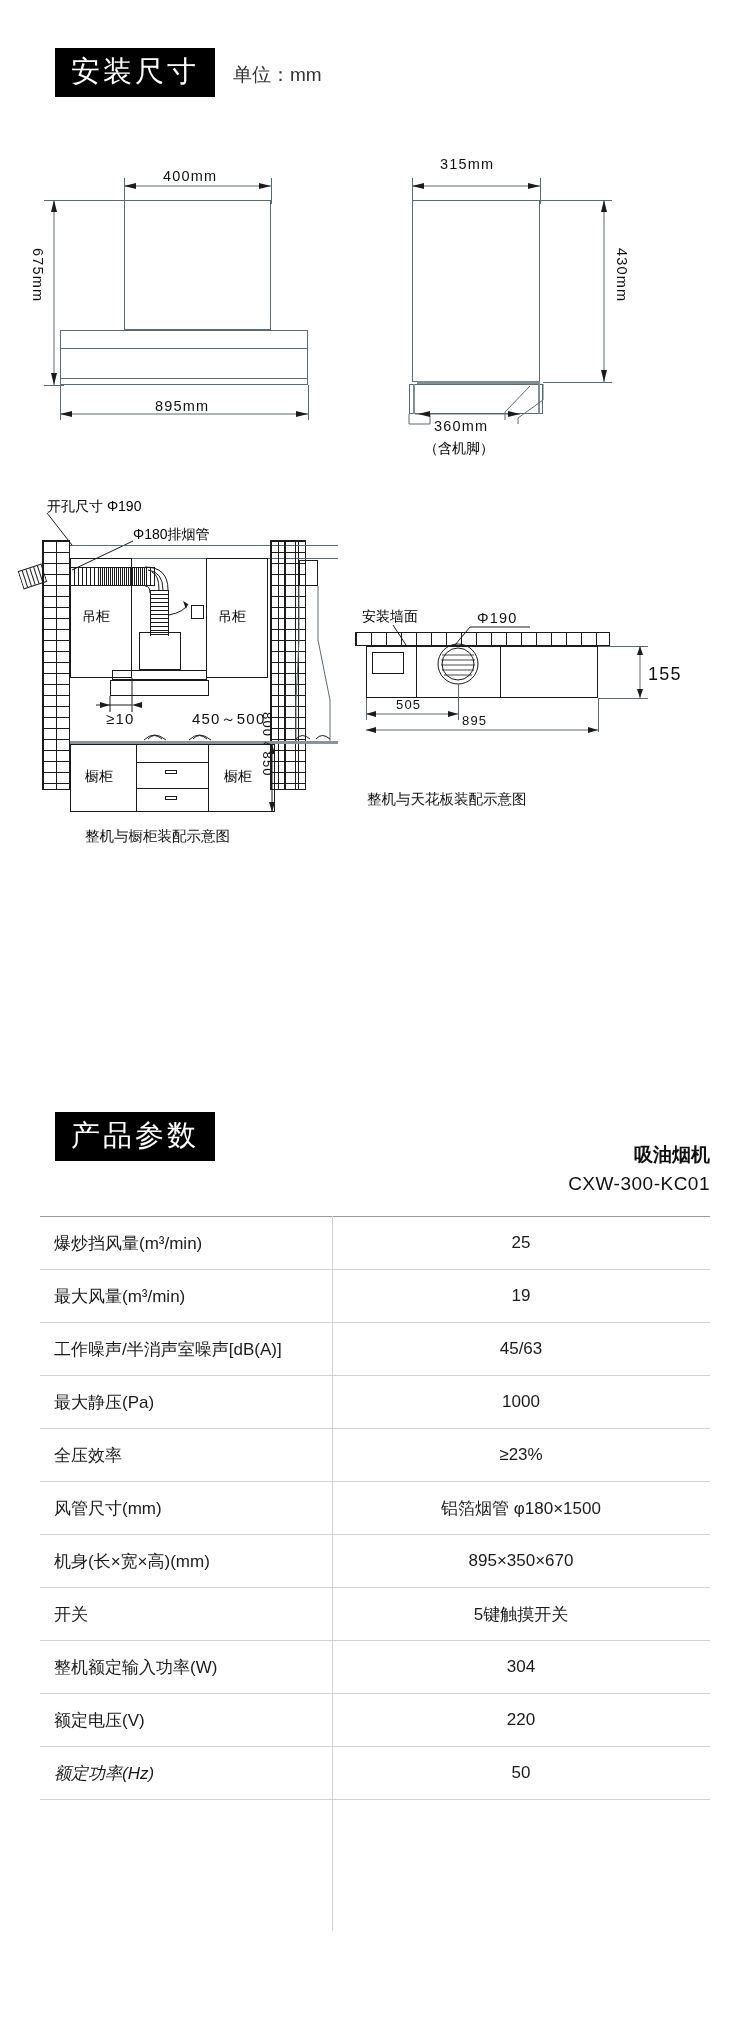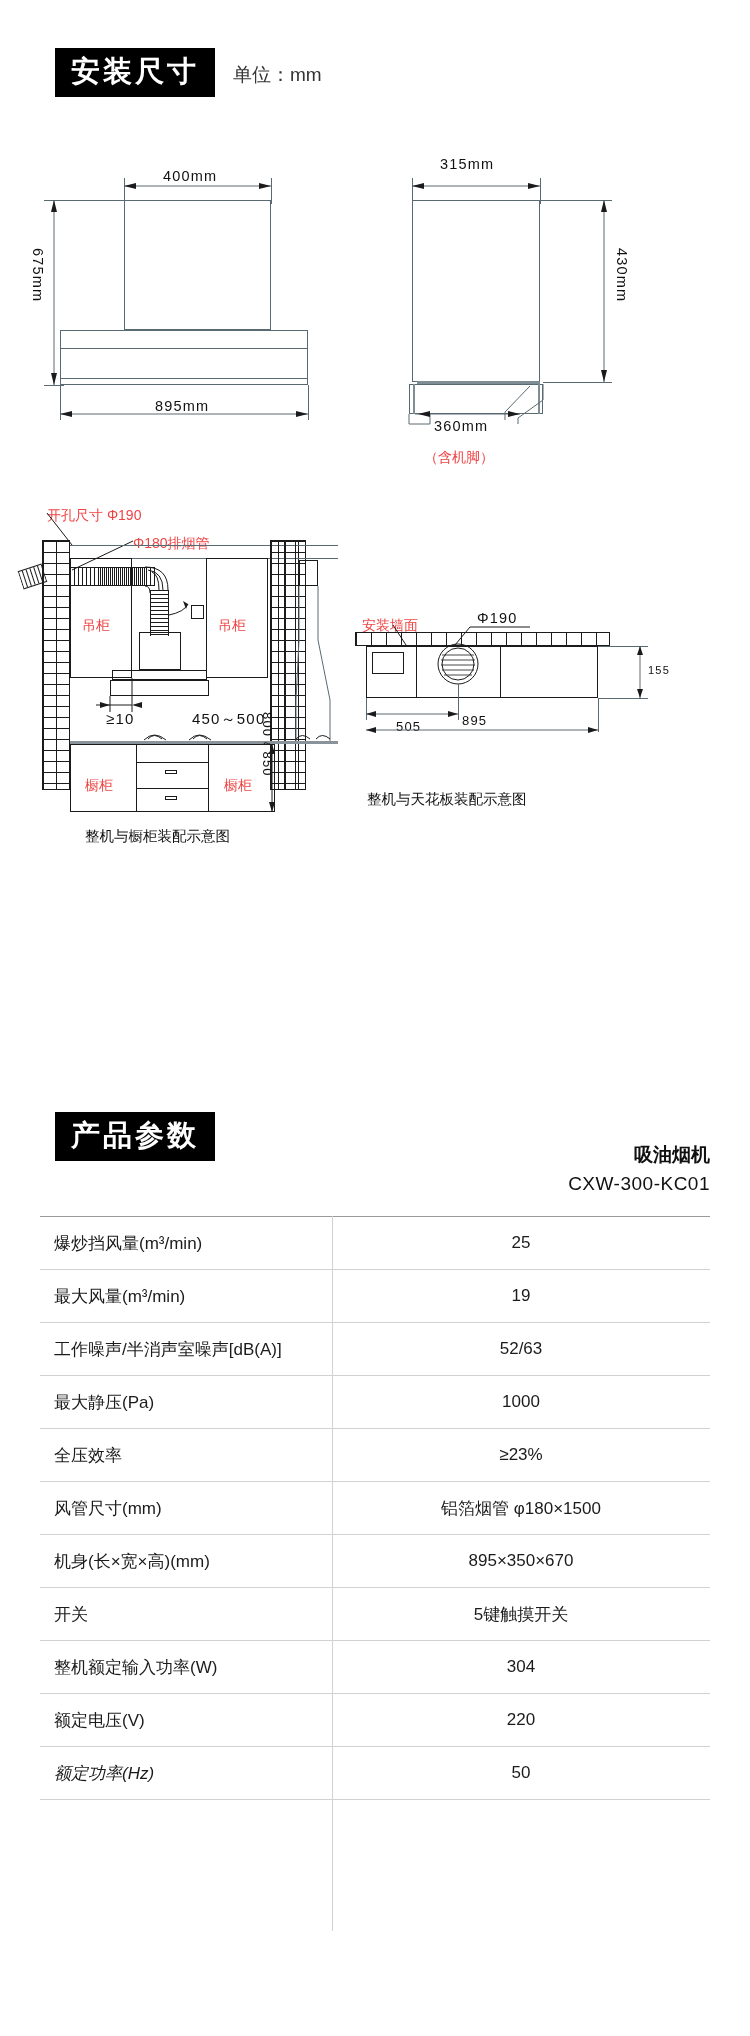--- a/index.html
+++ b/index.html
@@ -18,21 +18,21 @@
 
   
   .sec-head {
     position: absolute;
     display: flex;
     align-items: baseline;
   }
   .tag {
     background: #000;
     color: #fff;
-    font-weight: bold;
+    font-weight: normal;
     letter-spacing: 3px;
     padding: 9px 16px 11px 16px;
     font-size: 29px;
     line-height: 1;
     white-space: nowrap;
   }
   .tag-sub {
     margin-left: 18px;
     font-size: 19px;
     color: #333;
@@ -41,21 +41,21 @@
 
   
   .ln      { position: absolute; background: #5a6a72; }
   .lnh     { height: 1px; }
   .lnv     { width: 1px; }
   .box     { position: absolute; border: 1px solid #5a6a72; }
   .boxk    { position: absolute; border: 1px solid #1b1b1b; }
   .dim-t   { position: absolute; font-size: 14.5px; color: #111; letter-spacing: 1.2px; white-space: nowrap; font-family: "Liberation Sans", sans-serif; }
   .dim-v   { position: absolute; font-size: 14.5px; color: #111; letter-spacing: 1.2px; white-space: nowrap;
              writing-mode: vertical-rl; text-orientation: mixed; }
-  .cn      { position: absolute; font-size: 14px; color: #ef4444; white-space: nowrap; margin-top: 9px; }
+  .cn      { position: absolute; font-size: 14px; color: #000000; white-space: nowrap; }
   .cap     { position: absolute; font-size: 14.5px; color: #111; white-space: nowrap; }
 
   
   svg.olay { position: absolute; left: 0; top: 0; overflow: visible; }
 
   
   .brick {
     position: absolute;
     background-image:
       linear-gradient(#1b1b1b 1px, transparent 1px),
@@ -342,30 +342,30 @@
       <line x1="444" y1="675" x2="472" y2="675" stroke="#1b1b1b" stroke-width="0.8"></line>
     </svg>
 
     <div class="ln lnh" style="left:598px; top:646px; width:50px;"></div>
     <div class="ln lnh" style="left:598px; top:698px; width:50px;"></div>
     <svg class="olay" width="750" height="2036">
       <line x1="640" y1="646" x2="640" y2="698" stroke="#5a6a72" stroke-width="1"></line>
       <polygon points="640,646 637,655 643,655" fill="#1b1b1b"></polygon>
       <polygon points="640,698 637,689 643,689" fill="#1b1b1b"></polygon>
     </svg>
-    <div class="dim-t" style="left:648px; top:664px; font-size:11px;">155</div>
+    <div class="dim-t" style="left:648px; top:664px; font-size:18px;">155</div>
 
     <div class="ln lnv" style="left:366px; top:698px; height:22px;"></div>
     <div class="ln lnv" style="left:458px; top:684px; height:36px;"></div>
     <svg class="olay" width="750" height="2036">
       <line x1="366" y1="714" x2="458" y2="714" stroke="#5a6a72" stroke-width="1"></line>
       <polygon points="366,714 376,711 376,717" fill="#1b1b1b"></polygon>
       <polygon points="458,714 448,711 448,717" fill="#1b1b1b"></polygon>
     </svg>
-    <div class="dim-t" style="left:396px; top:719px; font-size:13px;">505</div>
+    <div class="dim-t" style="left:396px; top:697px; font-size:13px;">505</div>
 
     <div class="ln lnv" style="left:598px; top:698px; height:34px;"></div>
     <svg class="olay" width="750" height="2036">
       <line x1="366" y1="730" x2="598" y2="730" stroke="#5a6a72" stroke-width="1"></line>
       <polygon points="366,730 376,727 376,733" fill="#1b1b1b"></polygon>
       <polygon points="598,730 588,727 588,733" fill="#1b1b1b"></polygon>
     </svg>
     <div class="dim-t" style="left:462px; top:713px; font-size:13px;">895</div>
 
     <div class="cap" style="left:367px; top:790px;">整机与天花板装配示意图</div>
@@ -384,21 +384,21 @@
         <tr>
           <td class="n" style="width: 292px;">爆炒挡风量(m³/min)</td>
           <td class="v">25</td>
         </tr>
         <tr>
           <td class="n" style="width: 292px;">最大风量(m³/min)</td>
           <td class="v">19</td>
         </tr>
         <tr>
           <td class="n" style="width: 292px;">工作噪声/半消声室噪声[dB(A)]</td>
-          <td class="v">52/63</td>
+          <td class="v">45/63</td>
         </tr>
         <tr>
           <td class="n" style="width: 292px;">最大静压(Pa)</td>
           <td class="v">1000</td>
         </tr>
         <tr>
           <td class="n" style="width: 292px;">全压效率</td>
           <td class="v">≥23%</td>
         </tr>
         <tr>

